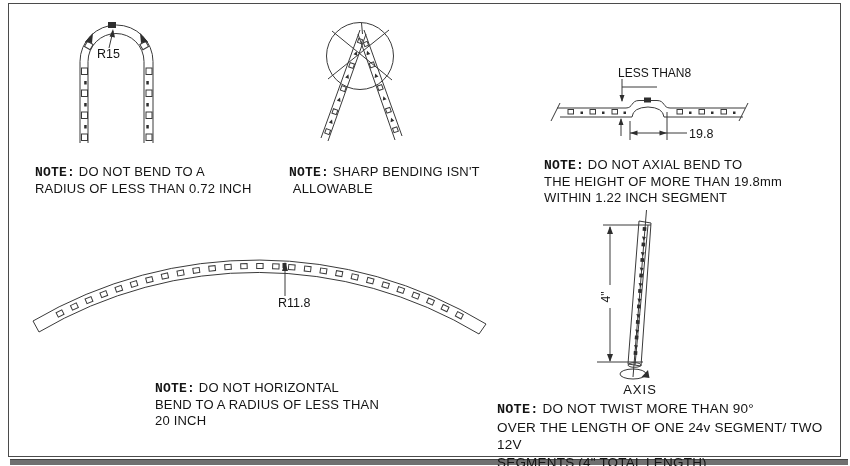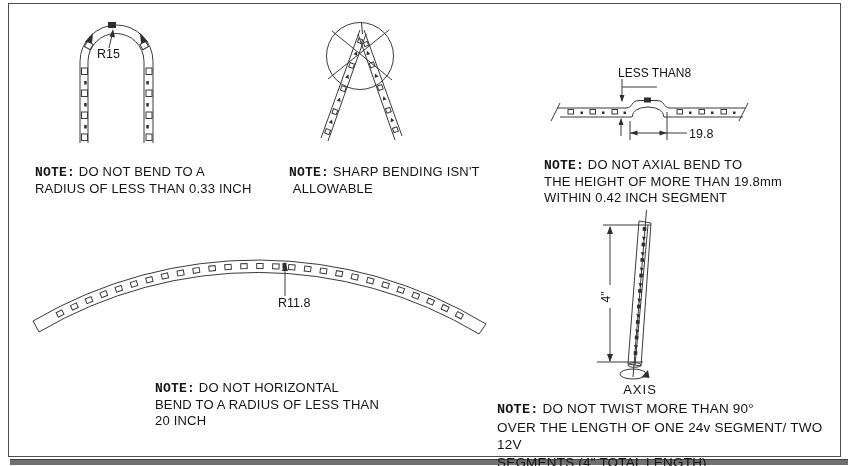--- a/index.html
+++ b/index.html
@@ -212,34 +212,34 @@
       <line class="ln" x1="603" y1="225" x2="651" y2="225"></line>
       <line class="ln" x1="597" y1="362" x2="643" y2="362"></line>
       <text class="dimsm" x="610" y="297" text-anchor="middle" transform="rotate(-90 610 297)">4"</text>
       <text x="640" y="394" text-anchor="middle" font-size="13" letter-spacing="1">AXIS</text>
     </g>
   </svg>
 
   <div class="note" style="left:35px;top:164px;width:240px">
     <b>NOTE:</b>
     <span class="nt">DO NOT BEND TO A
-RADIUS OF LESS THAN 0.33 INCH</span>
+RADIUS OF LESS THAN 0.72 INCH</span>
   </div>
 
   <div class="note" style="left:289px;top:164px;width:230px">
     <b>NOTE:</b>
     <span class="nt">SHARP BENDING ISN'T
 &nbsp;ALLOWABLE</span>
   </div>
 
   <div class="note" style="left:544px;top:157px;width:250px">
     <b>NOTE:</b>
     <span class="nt">DO NOT AXIAL BEND TO
 THE HEIGHT OF MORE THAN 19.8mm
-WITHIN 0.42 INCH SEGMENT</span>
+WITHIN 1.22 INCH SEGMENT</span>
   </div>
 
   <div class="note" style="left:155px;top:380px;width:235px">
     <b>NOTE:</b>
     <span class="nt">DO NOT HORIZONTAL
 BEND TO A RADIUS OF LESS THAN
 20 INCH</span>
   </div>
 
   <div class="note big" style="left:497px;top:400px;width:340px">

